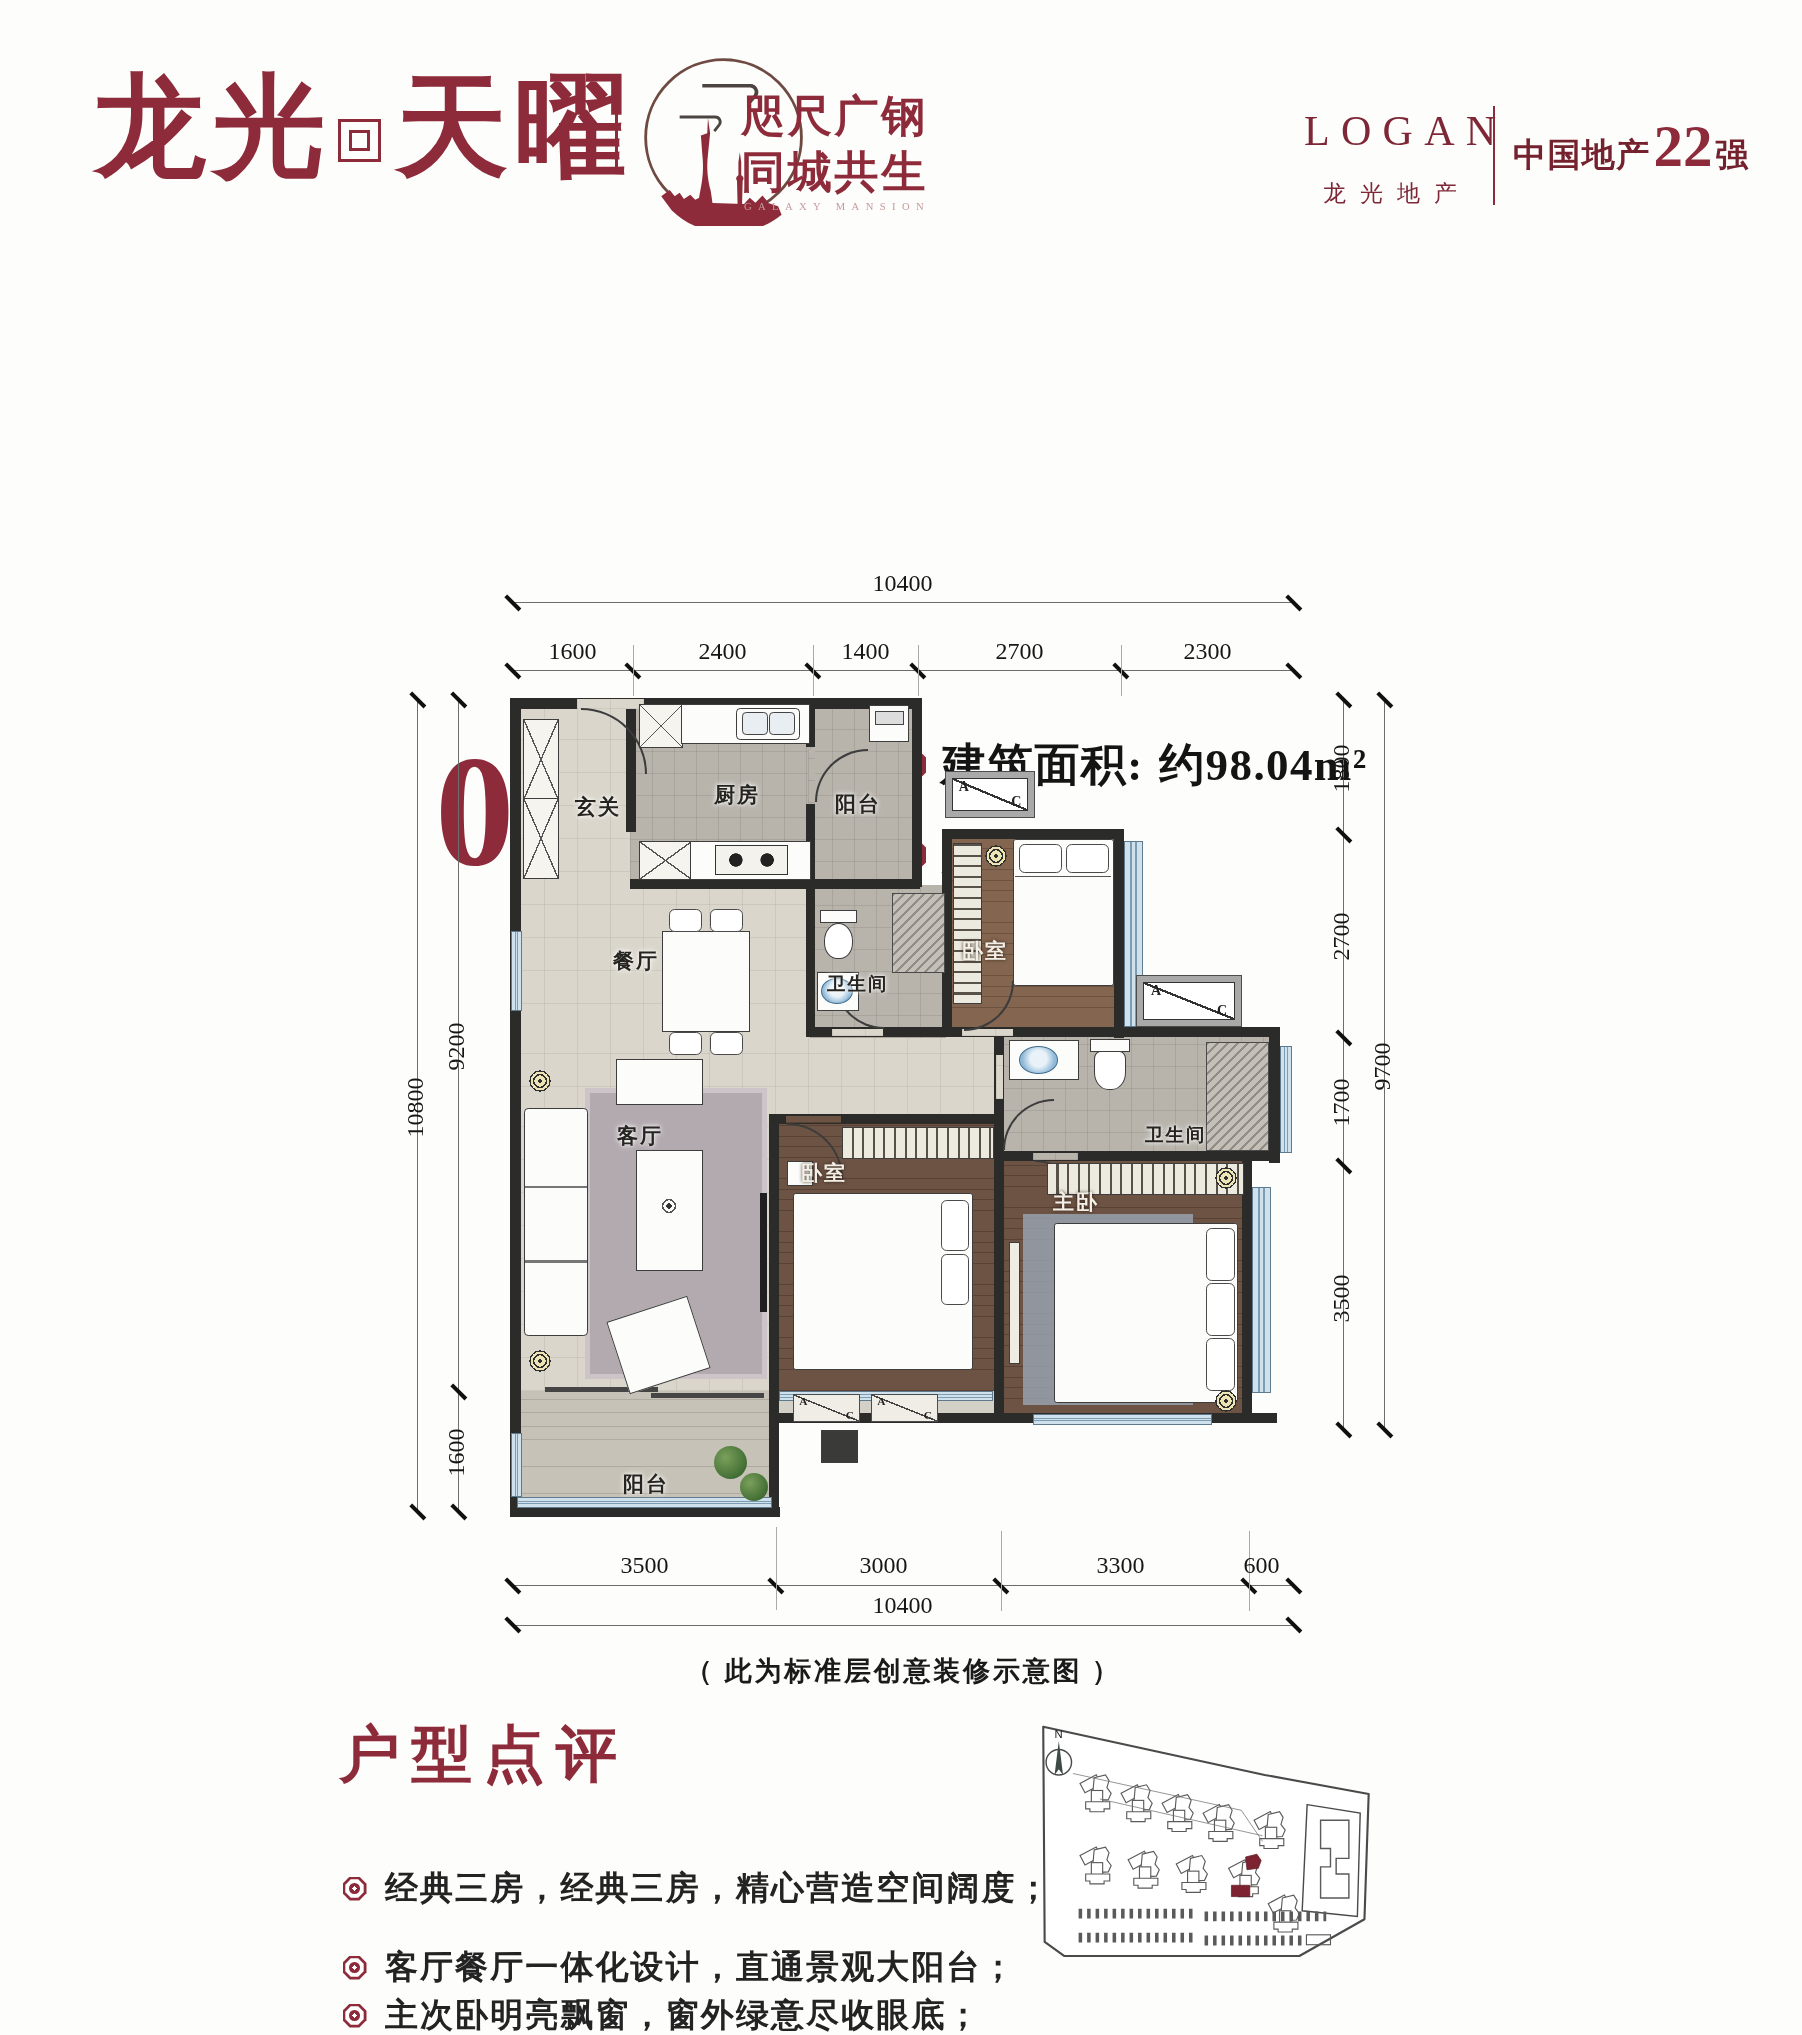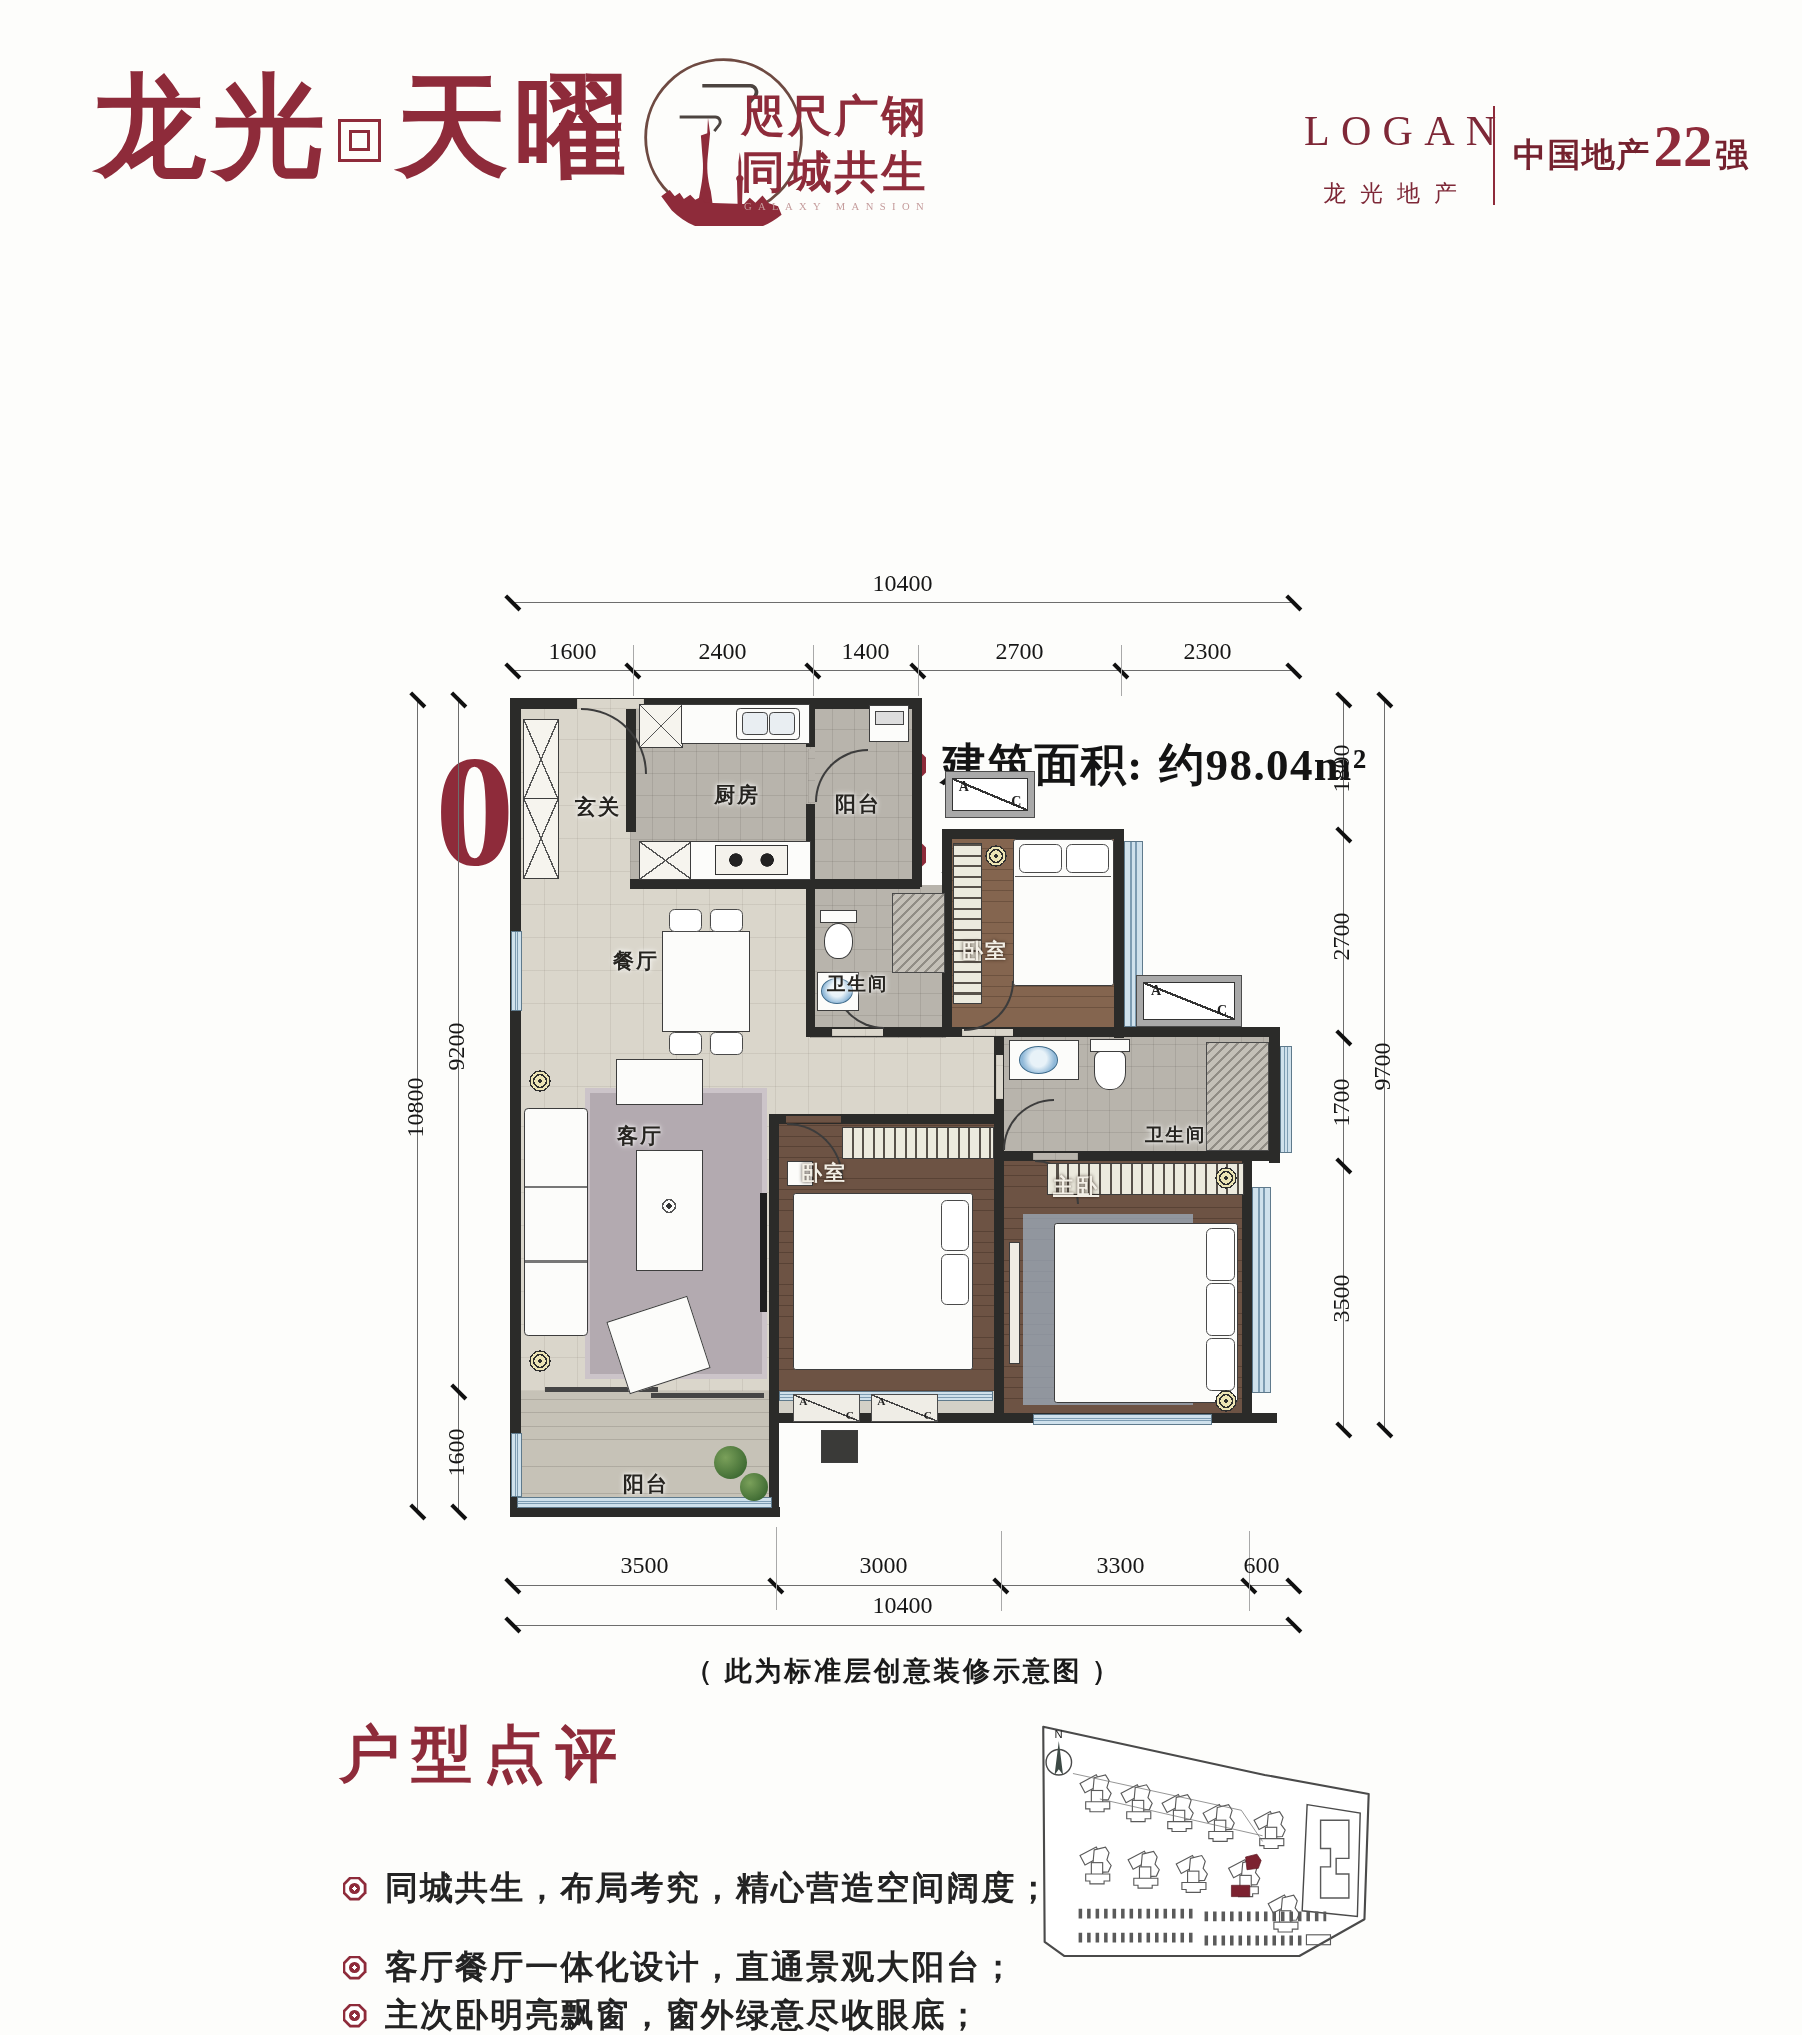--- a/index.html
+++ b/index.html
@@ -284,21 +284,21 @@
   <div class="abs xbox" style="left:311px;top:732px;width:35px;height:31px;background:#3a3a38;"></div>
 
   <span class="abs rlabel" style="left:65px;top:95px;">玄关</span>
   <span class="abs rlabel" style="left:204px;top:83px;">厨房</span>
   <span class="abs rlabel" style="left:325px;top:92px;">阳台</span>
   <span class="abs rlabel" style="left:317px;top:273px;font-size:18.4px;">卫生间</span>
   <span class="abs rlabel" style="left:103px;top:249px;">餐厅</span>
   <span class="abs rlabel" style="left:107px;top:424px;">客厅</span>
   <span class="abs rlabel" style="left:452px;top:239px;color:#f3efe6;text-shadow:0 0 3.5px rgba(40,25,15,.9);">卧室</span>
   <span class="abs rlabel" style="left:635px;top:424px;font-size:18.4px;">卫生间</span>
-  <span class="abs rlabel" style="left:543px;top:474px;color:#f3efe6;text-shadow:0 0 3.5px rgba(40,25,15,.9);text-decoration:underline;">主卧</span>
+  <span class="abs rlabel" style="left:543px;top:490px;color:#f3efe6;text-shadow:0 0 3.5px rgba(40,25,15,.9);">主卧</span>
   <span class="abs rlabel" style="left:291px;top:461px;color:#f3efe6;text-shadow:0 0 3.5px rgba(40,25,15,.9);">卧室</span>
   <span class="abs rlabel" style="left:113px;top:772px;">阳台</span>
 </div>
 
 <div class="abs" style="left:0;top:0;width:1803px;height:2035px;pointer-events:none;">
 
   <div class="abs dline" style="left:513px;top:602px;width:781px;height:1.4px;"></div>
   <div class="abs tick" style="left:503px;top:601px;"></div>
   <div class="abs tick" style="left:1284px;top:601px;"></div>
   <div class="abs dim" style="left:860px;top:570px;">10400</div>
@@ -368,21 +368,21 @@
 <div class="abs note" style="left:513px;top:1653px;width:781px;text-align:center;">（ 此为标准层创意装修示意图 ）</div>
 
 <div class="abs" style="left:339px;top:1714px;width:884px;height:311px;">
   <div class="rev-title">户型点评</div>
   <div class="bullet" style="position:absolute;left:3.5px;top:152px;">
     <span class="rosette small">
         <i>
           <b></b>
         </i>
       </span>
-    <span>同城共生，布局考究，精心营造空间阔度；</span>
+    <span>经典三房，经典三房，精心营造空间阔度；</span>
   </div>
   <div class="bullet" style="position:absolute;left:3.5px;top:231px;">
     <span class="rosette small">
         <i>
           <b></b>
         </i>
       </span>
     <span>客厅餐厅一体化设计，直通景观大阳台；</span>
   </div>
   <div class="bullet" style="position:absolute;left:3.5px;top:279px;">

